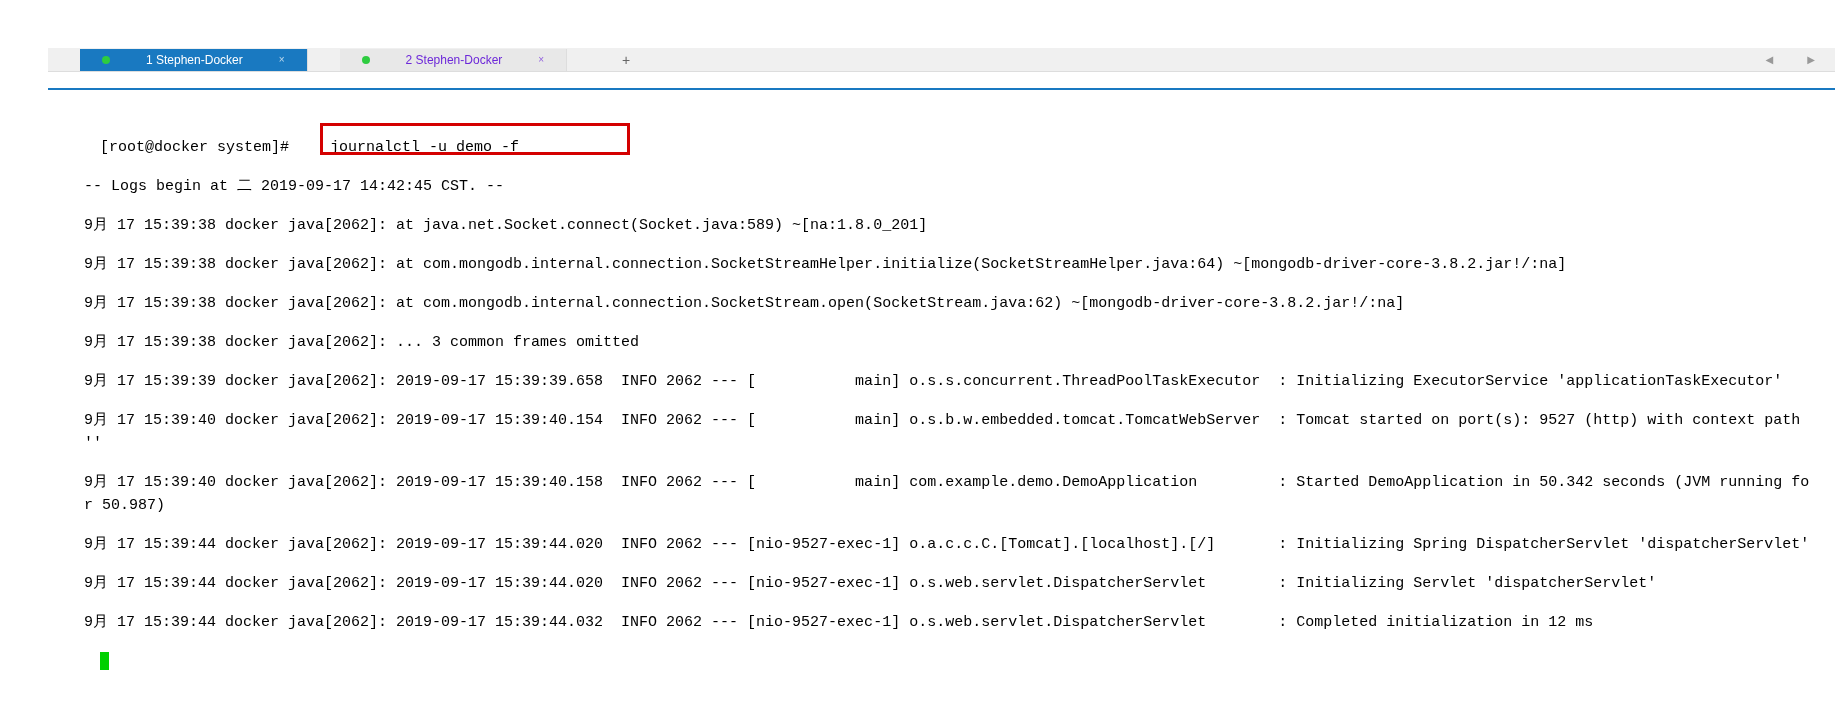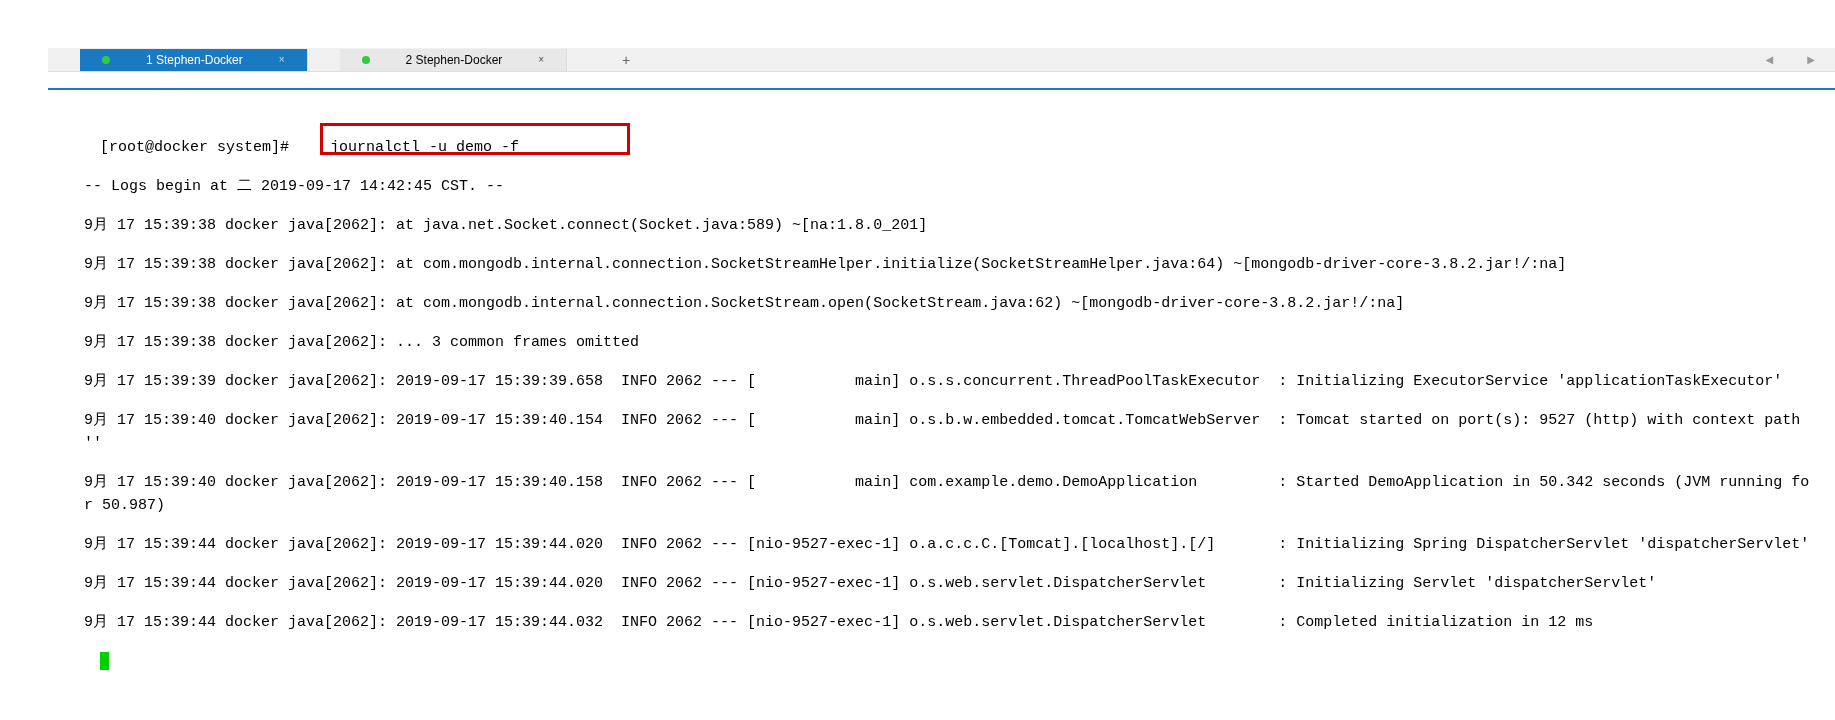--- a/index.html
+++ b/index.html
@@ -29,21 +29,21 @@
     cursor: pointer;
     border-right: 1px solid #ddd;
     gap: 4px;
   }
   .tab.active {
     background: #1979c1;
     color: #ffffff;
   }
   .tab.inactive {
     background: #e8e8e8;
-    color: #000000;
+    color: #6d28d9;
   }
   .tab .dot {
     width: 8px;
     height: 8px;
     border-radius: 50%;
     display: inline-block;
   }
   .tab .dot.green { background: #2ecc40; }
   .tab .close {
     font-size: 10px;

